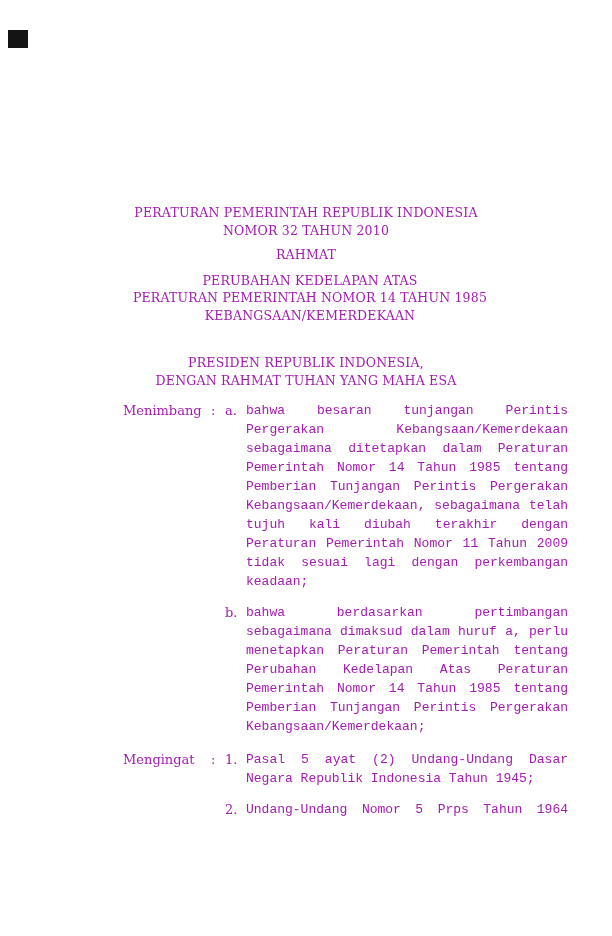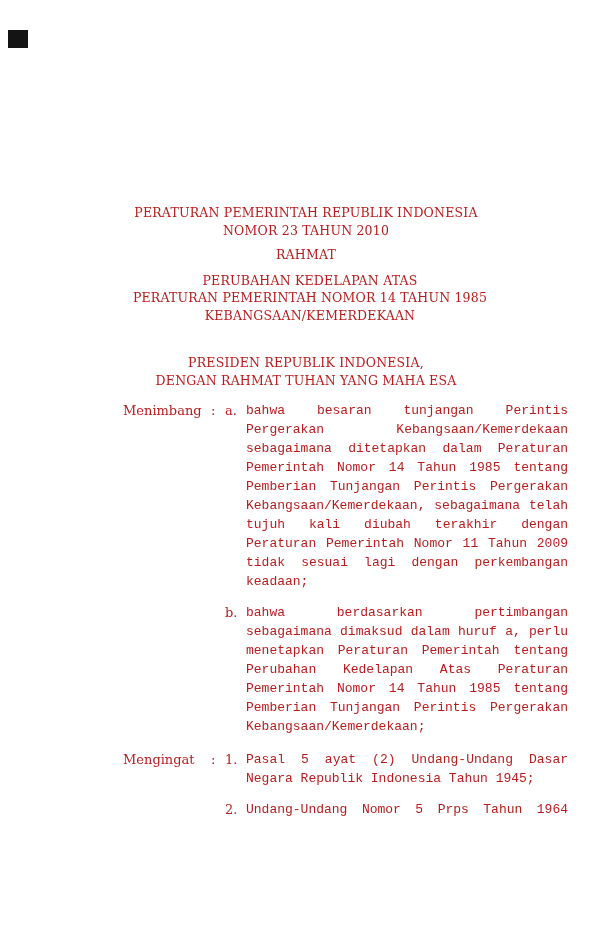--- a/index.html
+++ b/index.html
@@ -2,21 +2,21 @@
 <html><head>
 <meta charset="utf-8">
 <style>
   html, body { margin: 0; padding: 0; background: #ffffff; }
   .page {
     position: relative;
     width: 612px;
     height: 820px;
     background: #ffffff;
     font-family: "DejaVu Serif", serif;
-    color: #b91c1c;
+    color: #a21caf;
     overflow: hidden;
   }
   
   .artifact { position: absolute; background: #141414; }
   .artifact-top-left { left: 8px; top: 30px; width: 20px; height: 18px; }
   .artifact-bottom { left: 10px; top: 896px; width: 587px; height: 20px; }
 
   .content { position: absolute; top: 204px; left: 0; width: 612px; }
 
   .center { text-align: center; }
@@ -50,21 +50,21 @@
 
 <div class="page">
 
   <div class="artifact artifact-top-left"></div>
   <div class="artifact artifact-bottom"></div>
 
   <div class="content">
 
     <div class="center heading">
       <div>PERATURAN PEMERINTAH REPUBLIK INDONESIA</div>
-      <div>NOMOR 23 TAHUN 2010</div>
+      <div>NOMOR 32 TAHUN 2010</div>
     </div>
 
     <div class="center heading tentang-block">RAHMAT</div>
 
     <div class="center heading subject-block">
       <div>PERUBAHAN KEDELAPAN ATAS</div>
       <div>PERATURAN PEMERINTAH NOMOR 14 TAHUN 1985</div>
       <div>KEBANGSAAN/KEMERDEKAAN</div>
     </div>
 

